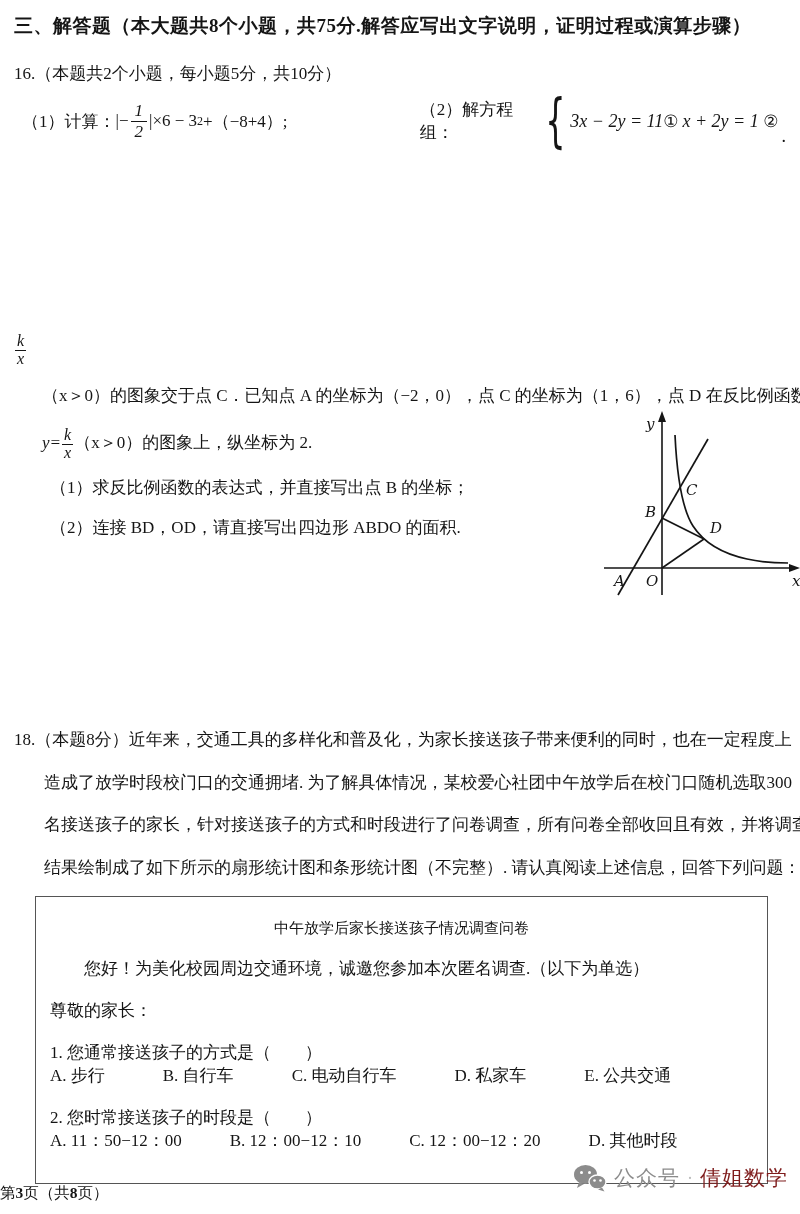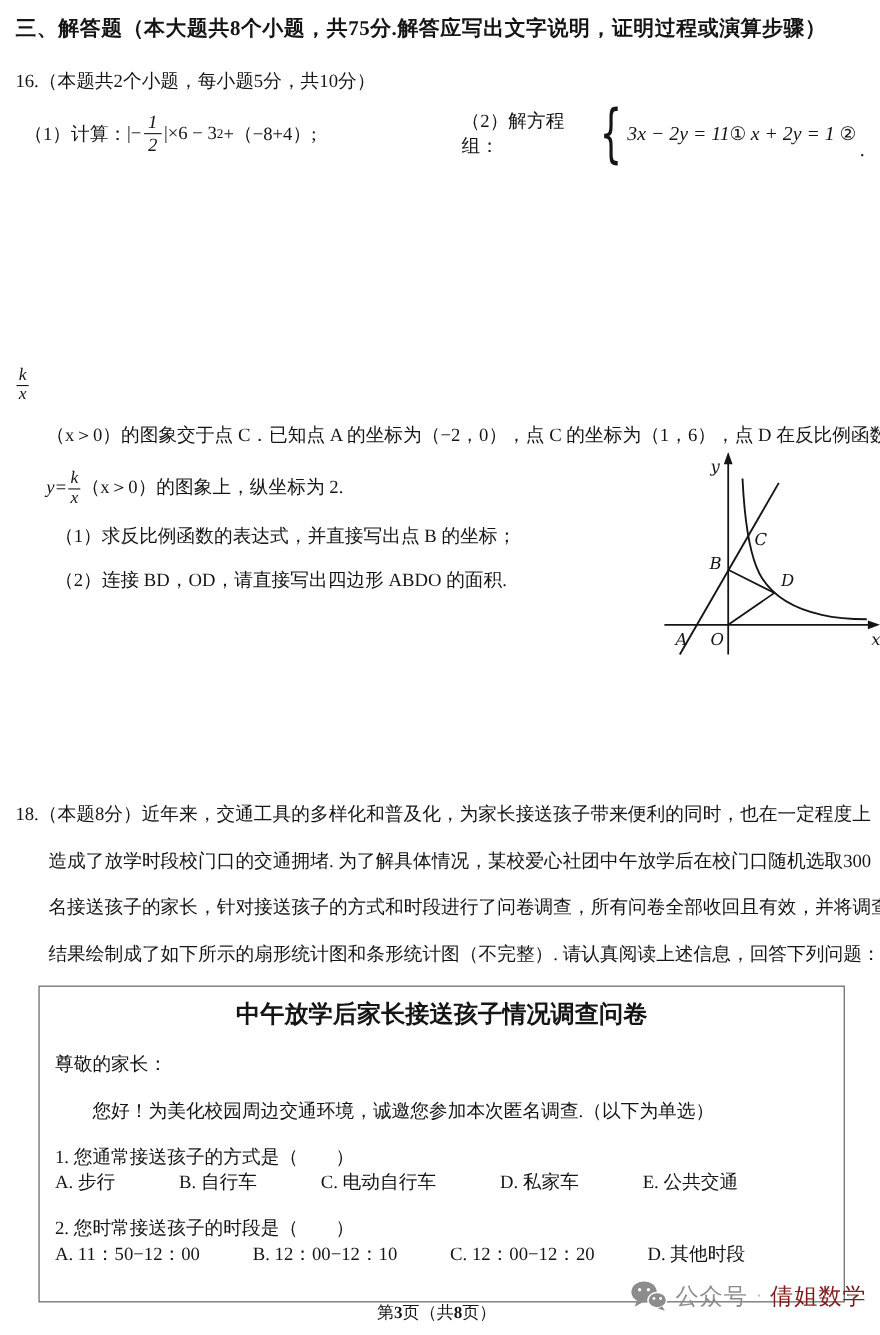--- a/index.html
+++ b/index.html
@@ -45,30 +45,30 @@
   
   .q18 { margin-top:118px; }
   .q18 .tline { line-height:42.5px; white-space:nowrap; }
   .q18 .ind { padding-left:30px; }
 
   
   .qbox {
     margin:7px auto 0 21px; width:733px; height:288px;
     border:1.5px solid #555; padding:8px 14px 6px;
   }
-  .qbox .title { text-align:center; font-weight:bold; font-size:22px; margin-top:2px; }
+  .qbox .title { text-align:center; font-weight:normal; font-size:15px; margin-top:14px; }
   .qbox .row { margin-top:19px; white-space:nowrap; }
   .qbox .greet { padding-left:34px; }
   .opt-row { display:flex; }
   .opt-row .opt { white-space:nowrap; }
   .opt-row.r1 .opt { margin-right:58px; }
   .opt-row.r2 .opt { margin-right:48px; }
 
   
-  .footer-page { position:absolute; left:16px; width:762px; bottom:10px; text-align:center; font-size:15.5px; }
+  .footer-page { position:absolute; left:0; width:762px; bottom:10px; text-align:left; font-size:15.5px; }
   .footer-page b { font-weight:bold; }
   .watermark { position:absolute; right:12px; bottom:22px; display:flex; align-items:center; gap:7px; }
   .wm-label { color:#8c8c8c; font-size:21px; font-family:"Liberation Sans",sans-serif; letter-spacing:1px; }
   .wm-sep { color:#bdbdbd; font-size:18px; }
   .wm-name { color:#7f1d1d; font-size:21px; font-family:"Liberation Sans",sans-serif; letter-spacing:1px; }
 
   .fig text { font-family:"DejaVu Serif",serif; font-style:italic; font-size:15px; fill:#151515; }
 </style>
 </head>
 <body>
@@ -147,22 +147,22 @@
 
   <div class="q18">
     <div class="tline">18.（本题8分）近年来，交通工具的多样化和普及化，为家长接送孩子带来便利的同时，也在一定程度上</div>
     <div class="tline ind">造成了放学时段校门口的交通拥堵. 为了解具体情况，某校爱心社团中午放学后在校门口随机选取300</div>
     <div class="tline ind">名接送孩子的家长，针对接送孩子的方式和时段进行了问卷调查，所有问卷全部收回且有效，并将调查</div>
     <div class="tline ind">结果绘制成了如下所示的扇形统计图和条形统计图（不完整）. 请认真阅读上述信息，回答下列问题：</div>
   </div>
 
   <div class="qbox">
     <div class="title">中午放学后家长接送孩子情况调查问卷</div>
+    <div class="row greet">您好！为美化校园周边交通环境，诚邀您参加本次匿名调查.（以下为单选）</div>
     <div class="row">尊敬的家长：</div>
-    <div class="row greet">您好！为美化校园周边交通环境，诚邀您参加本次匿名调查.（以下为单选）</div>
     <div class="row">1. 您通常接送孩子的方式是（　　）</div>
     <div class="opt-row r1">
       <span class="opt">A. 步行</span>
       <span class="opt">B. 自行车</span>
       <span class="opt">C. 电动自行车</span>
       <span class="opt">D. 私家车</span>
       <span class="opt">E. 公共交通</span>
     </div>
     <div class="row">2. 您时常接送孩子的时段是（　　）</div>
     <div class="opt-row r2">

